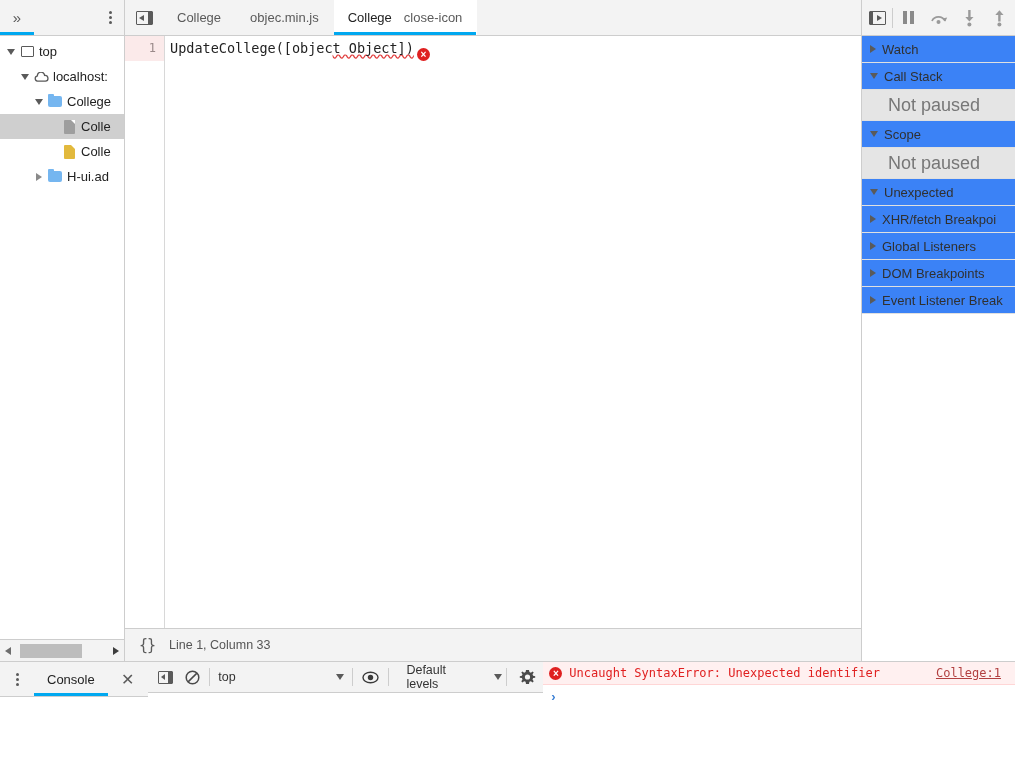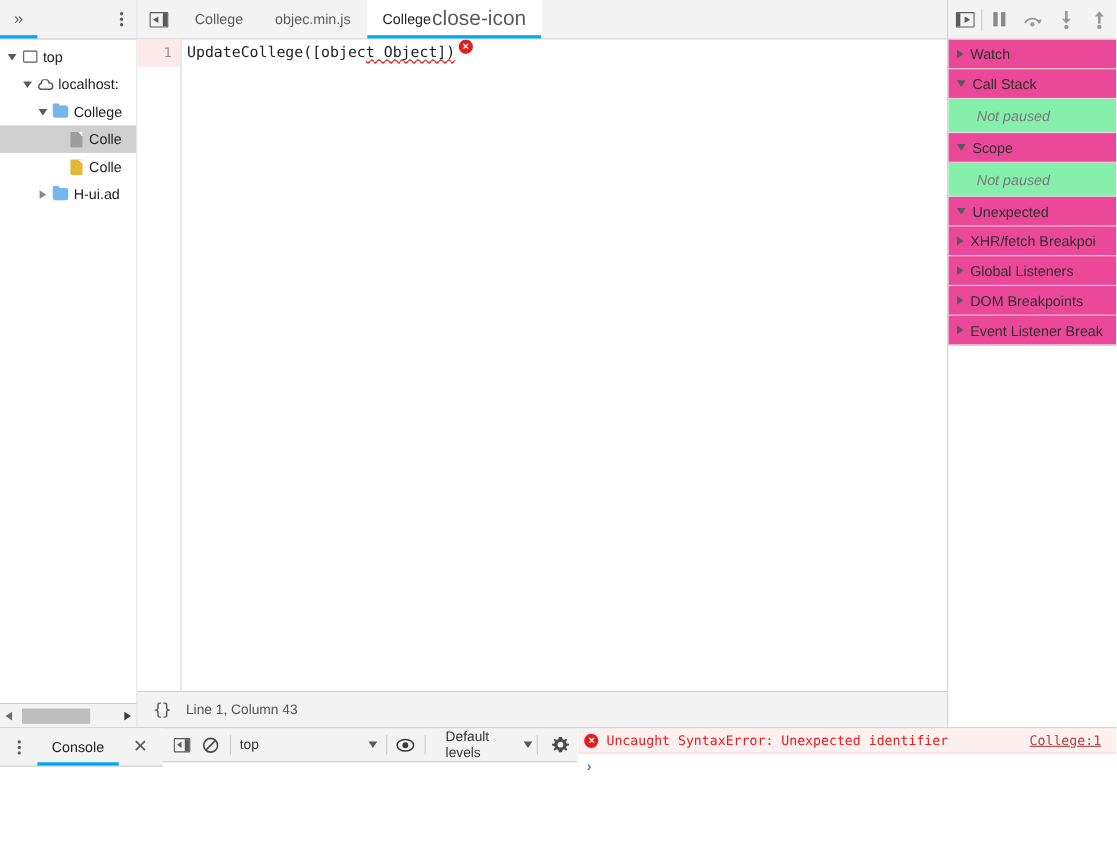--- a/index.html
+++ b/index.html
@@ -64,31 +64,31 @@
             display: flex; align-items: stretch; }
   .tab-nav-btn { width: 38px; display: flex; align-items: center; justify-content: center; cursor: pointer; }
   .panel-icon { width: 17px; height: 14px; border: 1.6px solid #5a5a5a; border-radius: 1px;
                 position: relative; display: flex; align-items: center; }
   .panel-icon::before { content:""; position:absolute; right:0; top:0; bottom:0; width:3.5px; background:#5a5a5a; }
   .panel-icon .ptri { width:0;height:0;margin-left:2.5px;border-top:3.5px solid transparent;border-bottom:3.5px solid transparent;border-right:5px solid #5a5a5a; }
   .tab { display: flex; align-items: center; padding: 0 14px; font-size: 13px; color: #5a5a5a;
          cursor: pointer; position: relative; border-right: 1px solid transparent; }
   .tab.active { background: #fff; color: #222; }
   .tab.active::after { content: ""; position: absolute; left: 0; right: 0; bottom: 0; height: 3px; background: #00a8f0; }
-  .tab .tab-close { margin-left: 1px; font-size: 19px; color: #5a5a5a; line-height: 1; }
+  .tab .tab-close { margin-left: 12px; font-size: 13px; color: #5a5a5a; line-height: 1; }
 
   .editor-body { flex: 1 1 auto; background: #fff; display: flex; position: relative; overflow: hidden; }
   .gutter { width: 40px; flex: 0 0 40px; background: #fff; border-right: 1px solid #d8d8d8; }
   .gutter .ln { height: 25px; line-height: 25px; text-align: right; padding-right: 8px;
                 font-family: "DejaVu Sans Mono", monospace; font-size: 12px; color: #999; }
   .gutter .ln.err { background: #fbeaea; color: #9a8a8a; }
   .code-area { flex: 1 1 auto; position: relative; }
   .code-line { height: 25px; line-height: 25px; padding-left: 5px;
                font-family: "DejaVu Sans Mono", monospace; font-size: 13.5px; color: #222;
-               white-space: pre; display: flex; align-items: flex-start; }
+               white-space: pre; display: flex; align-items: flex-end; }
   .squiggle { text-decoration: underline wavy #e03b3b; text-decoration-skip-ink: none; }
   .err-badge { display: inline-flex; align-items: center; justify-content: center;
                width: 13px; height: 13px; border-radius: 50%; background: #df2020; color: #fff;
                font-size: 10px; font-family: "Liberation Sans", sans-serif; margin-left: 3px; line-height: 1; font-weight: bold; }
 
   .editor-status { height: 33px; flex: 0 0 33px; background: #f3f3f3; border-top: 1px solid #cdcdcd;
                    display: flex; align-items: center; padding-left: 14px; gap: 14px; }
   .fmt-btn { font-family: "DejaVu Sans Mono", monospace; font-size: 15px; color: #5a5a5a; cursor: pointer; letter-spacing: -1px; }
   .cursor-pos { font-size: 12.5px; color: #555; }
 
@@ -97,26 +97,26 @@
   .dbg-toolbar { height: 36px; flex: 0 0 36px; background: #f3f3f3; border-bottom: 1px solid #cdcdcd;
                  display: flex; align-items: center; }
   .dbg-btn { width: 35px; height: 35px; display: flex; align-items: center; justify-content: center; cursor: pointer; }
   .dbg-sep { width: 1px; height: 20px; background: #cdcdcd; }
   .pause-icon { display:flex; gap:3px; }
   .pause-icon i { display:block; width:4px; height:13px; background:#8a8a8a; }
 
   .dbg-sections { flex: 1 1 auto; overflow: hidden; }
   .dbg-section-hdr { height: 27px; display: flex; align-items: center; padding-left: 8px;
                      font-size: 13px; color: #303030; border-bottom: 1px solid #e0e0e0;
-                     background: #ec4899; cursor: pointer; white-space: nowrap; }
+                     background: #3b82f6; cursor: pointer; white-space: nowrap; }
   .dbg-section-hdr .tri { margin-right: 6px; width: 0; height: 0; flex: 0 0 auto; }
   .tri.down { border-left: 4.5px solid transparent; border-right: 4.5px solid transparent; border-top: 6px solid #5a5a5a; }
   .tri.right { border-top: 4.5px solid transparent; border-bottom: 4.5px solid transparent; border-left: 6px solid #5a5a5a; }
   .dbg-empty { height: 31px; display: flex; align-items: center; padding-left: 26px;
-               font-size: 13px; font-style: italic; color: #777; background: #86efac; border-bottom: 1px solid #e0e0e0; }
+               font-size: 18px; color: #777; background: #e5e5e5; border-bottom: 1px solid #e0e0e0; }
 
   
   .drawer { height: 109px; flex: 0 0 109px; display: flex; flex-direction: row; background: #fff; }
   .drawer-tabbar { height: 35px; flex: 0 0 35px; background: #f3f3f3; border-bottom: 1px solid #cdcdcd;
                    display: flex; align-items: stretch; position: relative; }
   .drawer-dots { width: 34px; display: flex; flex-direction: column; align-items: center; justify-content: center; gap: 2px; cursor: pointer; }
   .drawer-dots i { display:block; width:3px; height:3px; border-radius:50%; background:#5a5a5a; }
   .dtab { display: flex; align-items: center; padding: 0 13px; font-size: 13px; color: #5a5a5a; cursor: pointer; position: relative; }
   .dtab.active { color: #222; }
   .dtab.active::after { content:""; position:absolute; left:0; right:0; bottom:0; height:3px; background:#00a8f0; }
@@ -126,21 +126,21 @@
   .console-toolbar { height: 31px; flex: 0 0 31px; background: #f3f3f3; border-bottom: 1px solid #cdcdcd;
                      display: flex; align-items: center; gap: 0; padding-left: 4px; }
   .ct-btn { width: 30px; height: 30px; display: flex; align-items: center; justify-content: center; cursor: pointer; }
   .ct-sep { width: 1px; height: 18px; background: #cdcdcd; margin: 0 4px; }
   .ctx-select { display: flex; align-items: center; width: 148px; height: 22px; padding: 0 4px; cursor: pointer; }
   .ctx-select .ctx-label { font-size: 12.5px; color: #333; }
   .ctx-select .caret { margin-left: auto; width:0;height:0;border-left:4.5px solid transparent;border-right:4.5px solid transparent;border-top:6px solid #5a5a5a; }
   .filter-input { width: 225px; height: 22px; border: 1px solid #c4c4c4; background: #fff;
                   font-size: 12.5px; color: #222; padding: 0 5px; font-family: "Liberation Sans", sans-serif; }
   .filter-input::placeholder { color: #9a9a9a; }
-  .levels-select { display: flex; align-items: center; gap: 6px; margin-left: 14px; cursor: pointer; font-size: 12.5px; color: #333; }
+  .levels-select { display: flex; align-items: center; gap: 24px; margin-left: 14px; cursor: pointer; font-size: 12.5px; color: #333; }
   .levels-select .caret { width:0;height:0;border-left:4.5px solid transparent;border-right:4.5px solid transparent;border-top:6px solid #5a5a5a; }
   .ct-right { margin-left: auto; display: flex; align-items: center; }
   .gear { width: 32px; height: 30px; display: flex; align-items: center; justify-content: center; cursor: pointer; }
 
   .console-msgs { flex: 1 1 auto; overflow: hidden; background: #fff; }
   .msg-error { height: 23px; display: flex; align-items: center; background: #fff0f0;
                border-bottom: 1px solid #ffd6d6; padding-left: 6px; }
   .msg-error .ebadge { width: 13px; height: 13px; border-radius: 50%; background: #df2020; color: #fff;
                        font-size: 10px; display: flex; align-items: center; justify-content: center;
                        font-weight: bold; margin-right: 7px; flex: 0 0 auto; }
@@ -267,21 +267,21 @@
         <div class="gutter">
           <div class="ln err">1</div>
         </div>
         <div class="code-area">
           <div class="code-line"><span>UpdateCollege([objec</span><span class="squiggle">t Object])</span><span class="err-badge">×</span></div>
         </div>
       </div>
 
       <div class="editor-status">
         <span class="fmt-btn">{}</span>
-        <span class="cursor-pos">Line 1, Column 43</span>
+        <span class="cursor-pos">Line 1, Column 33</span>
       </div>
     </div>
 
     <div class="debugger">
       <div class="dbg-toolbar">
         <div class="dbg-btn">
           <span class="panel-icon" style="transform:scaleX(-1)">
               <span class="ptri"></span>
             </span>
         </div>

